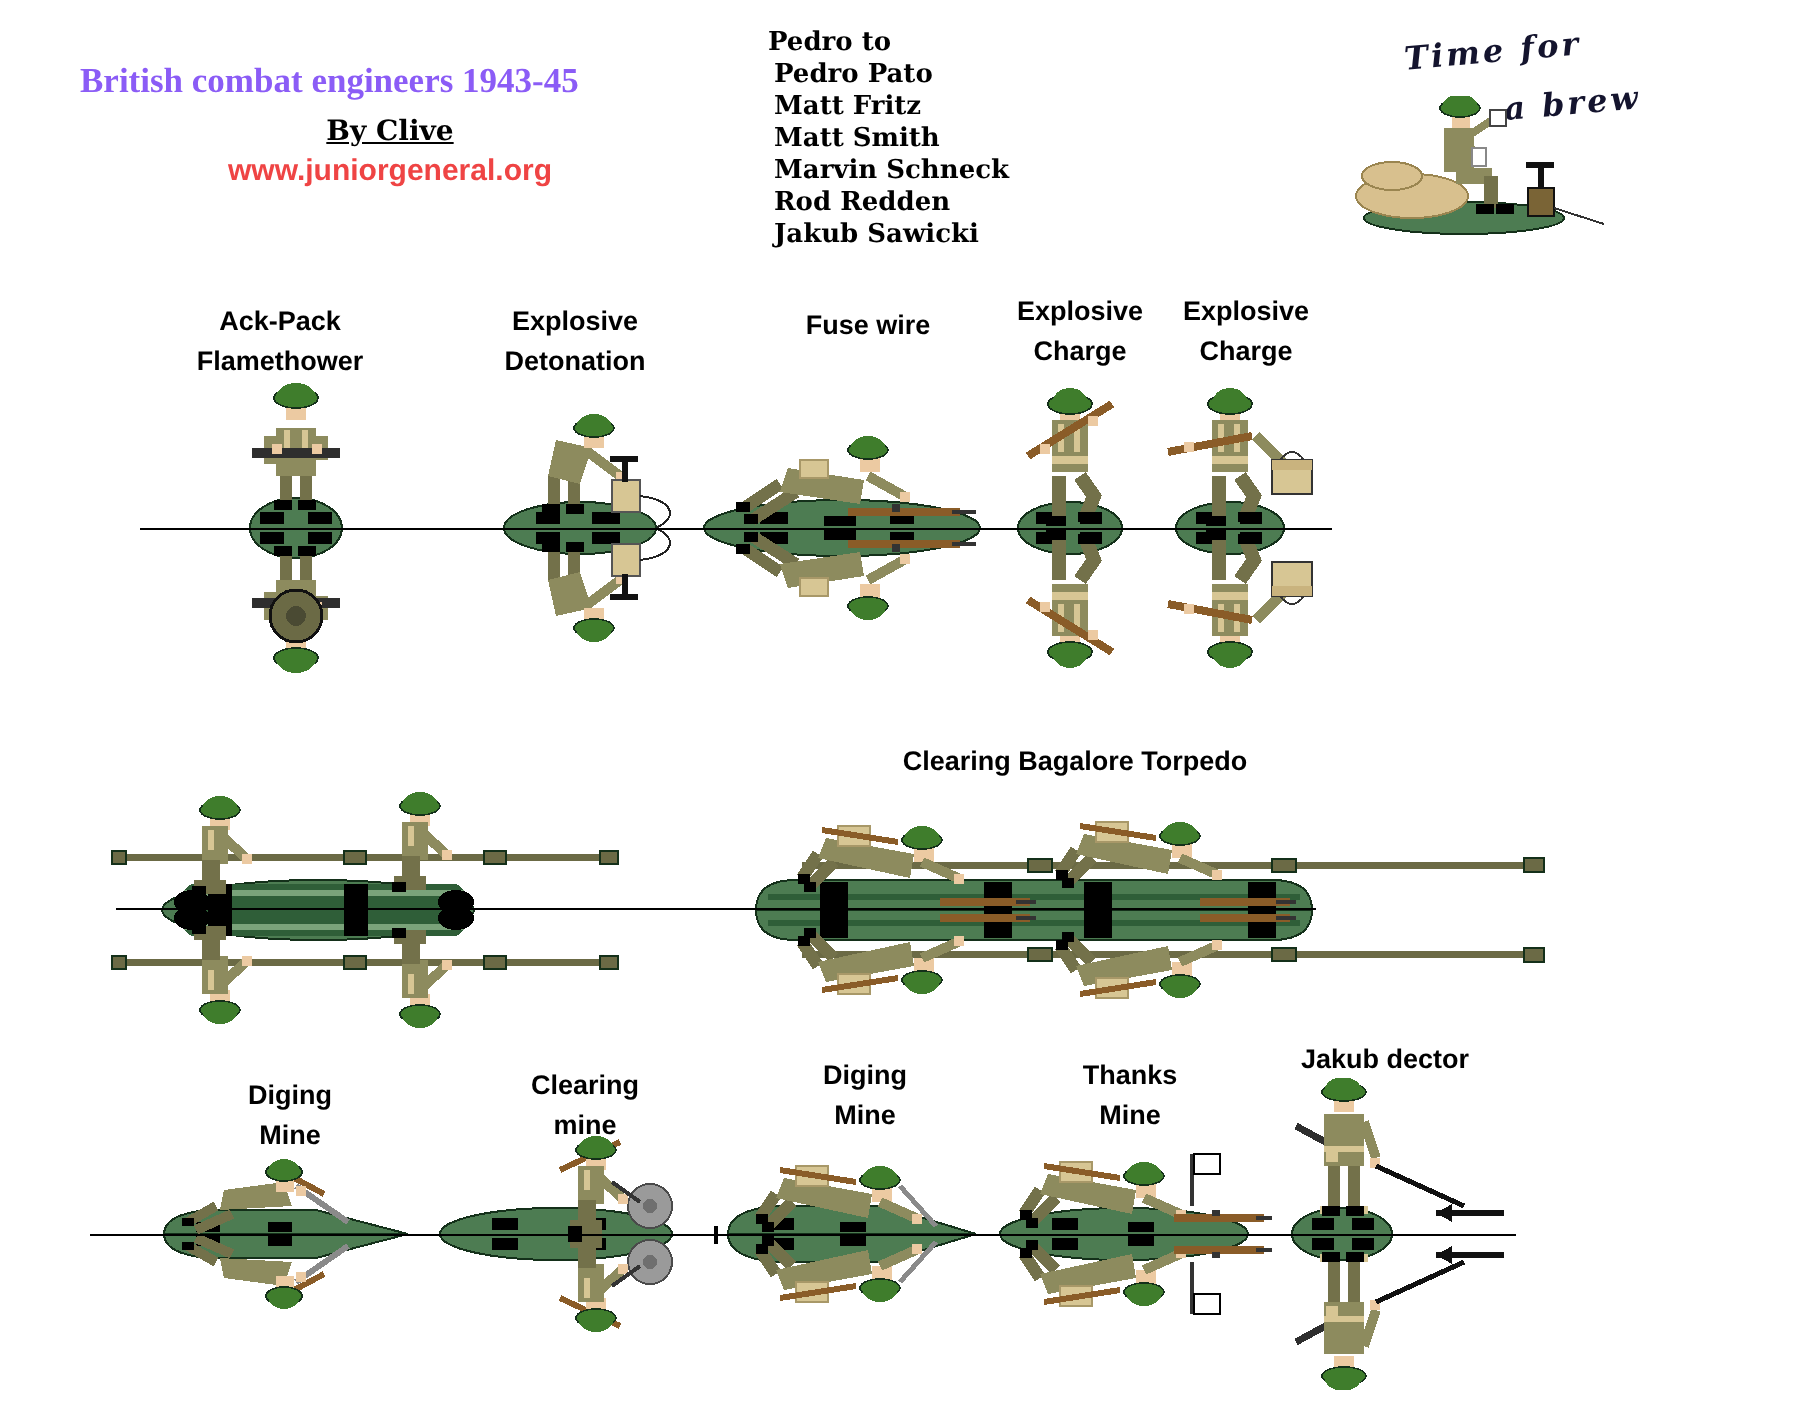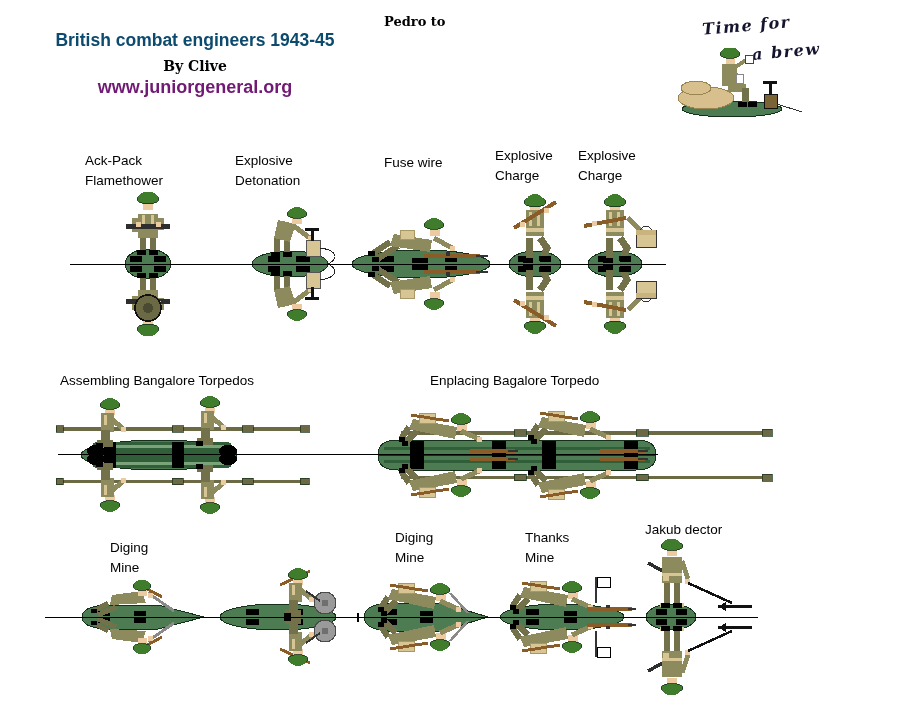--- a/index.html
+++ b/index.html
@@ -1,27 +1,27 @@
 <!DOCTYPE html>
 <html style="--base: #4d7c52; --ink: #14301a; --helmet: #3f7d2c; --uni: #8d8b5e; --uni2: #73714a; --web: #d7c694; --skin: #eccaa2; --rifle: #8a5c28; --metal: #3a3a3a; --rod: #6b6a45; --tube: #2f5e38; --sandbag: #d8c08e; --disc: #9a9a9a;"><head>
 <meta charset="utf-8">
 <style>
   html,body{margin:0;padding:0;background:#ffffff;}
   #canvas{position:relative;width:899px;height:714px;background:#fff;overflow:hidden;
           font-family:"Liberation Sans",sans-serif;}
   .abs{position:absolute;}
-  .title{font-family:Liberation Sans, sans-serif;font-weight:bold;font-size:17.5px;color:#0c4a6e;text-align:center;}
-  .byline{font-family:"DejaVu Serif",serif;font-weight:bold;font-size:14px;color:#000;text-align:center;}
-  .url{font-family:"Liberation Sans",sans-serif;font-weight:bold;font-size:18px;color:#701a75;text-align:center;}
+  .title{font-family:Liberation Serif, serif;font-weight:bold;font-size:17.5px;color:#8b5cf6;}
+  .byline{font-family:"DejaVu Serif",serif;font-weight:bold;font-size:14px;color:#000;text-align:center;text-decoration:underline;}
+  .url{font-family:"Liberation Sans",sans-serif;font-weight:bold;font-size:15px;color:#ef4444;text-align:center;}
   .thanks{font-family:"DejaVu Serif",serif;font-weight:bold;font-size:13px;color:#000;line-height:16px;}
   .thanks .names{margin-left:3px;}
   .script{font-family:"DejaVu Serif",serif;font-style:italic;font-weight:bold;font-size:16px;
           color:#14142e;letter-spacing:1.5px;transform:rotate(-5deg);}
-  .lbl{position:absolute;font-weight:normal;font-size:13.5px;line-height:1.45;color:#000;
-       text-align:left;white-space:pre-line;z-index:4;}
+  .lbl{position:absolute;font-weight:bold;font-size:13.5px;line-height:1.45;color:#000;
+       text-align:center;white-space:pre-line;z-index:4;}
   .fig{position:absolute;z-index:2;}
   .fig svg{display:block;}
   .fig svg.b{transform:scaleY(-1);}
   .fold{position:absolute;height:1px;background:#000;z-index:3;}
   .tick{position:absolute;width:2px;background:#000;z-index:3;}
   svg *{shape-rendering:crispEdges;}
 </style>
 </head>
 <body>
 
@@ -276,20 +276,28 @@
       </g>
     </defs>
   </svg>
 
   <div class="abs title" style="left:40px;top:30px;width:310px;">British combat engineers 1943-45</div>
   <div class="abs byline" style="left:40px;top:58px;width:310px;">By Clive</div>
   <div class="abs url" style="left:40px;top:77px;width:310px;">www.juniorgeneral.org</div>
 
   <div class="abs thanks" style="left:384px;top:14px;">
     <div>Pedro to</div>
+    <div class="names">
+      <div>Pedro Pato</div>
+      <div>Matt Fritz</div>
+      <div>Matt Smith</div>
+      <div>Marvin Schneck</div>
+      <div>Rod Redden</div>
+      <div>Jakub Sawicki</div>
+    </div>
   </div>
 
   <div class="abs script" style="left:702px;top:16px;">Time for</div>
   <div class="abs script" style="left:752px;top:42px;">a brew</div>
   <div class="fig" style="left:676px;top:48px;">
     <svg viewBox="0 0 130 70" width="130" height="70">
         <use href="#f-brew"></use>
       </svg>
   </div>
 
@@ -338,22 +346,21 @@
   <div class="fig" style="left:578px;top:188px;">
     <svg class="t" viewBox="0 0 86 76" width="86" height="76">
         <use href="#f-charge2"></use>
       </svg>
     <svg class="b" viewBox="0 0 86 76" width="86" height="76">
         <use href="#f-charge2"></use>
       </svg>
   </div>
   <div class="fold" style="left:70px;top:264px;width:596px;"></div>
 
-  <div class="lbl" style="left:60px;top:371px;width:235px;">Assembling Bangalore Torpedos</div>
-  <div class="lbl" style="left:430px;top:371px;width:215px;">Enplacing Bagalore Torpedo</div>
+  <div class="lbl" style="left:430px;top:371px;width:215px;">Clearing Bagalore Torpedo</div>
 
   <div class="fig" style="left:52px;top:395px;">
     <svg class="t" viewBox="0 0 260 60" width="260" height="60">
         <use href="#f-assembling"></use>
       </svg>
     <svg class="b" viewBox="0 0 260 60" width="260" height="60">
         <use href="#f-assembling"></use>
       </svg>
   </div>
   <div class="fig" style="left:374px;top:395px;">
@@ -361,20 +368,22 @@
         <use href="#f-enplacing"></use>
       </svg>
     <svg class="b" viewBox="0 0 404 60" width="404" height="60">
         <use href="#f-enplacing"></use>
       </svg>
   </div>
   <div class="fold" style="left:58px;top:454px;width:600px;"></div>
 
   <div class="lbl" style="left:110px;top:538px;width:70px;">Diging
 Mine</div>
+  <div class="lbl" style="left:250px;top:533px;width:85px;">Clearing
+mine</div>
   <div class="lbl" style="left:395px;top:528px;width:75px;">Diging
 Mine</div>
   <div class="lbl" style="left:525px;top:528px;width:80px;">Thanks
 Mine</div>
   <div class="lbl" style="left:645px;top:520px;width:95px;">Jakub dector</div>
 
   <div class="fig" style="left:78px;top:567px;">
     <svg class="t" viewBox="0 0 135 50" width="135" height="50">
         <use href="#f-diging1"></use>
       </svg>

